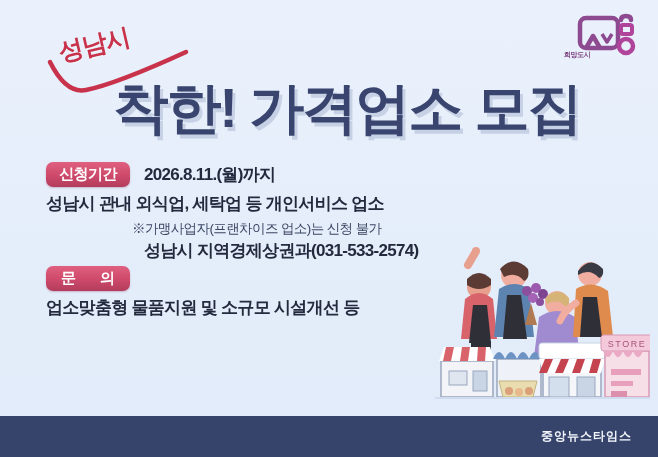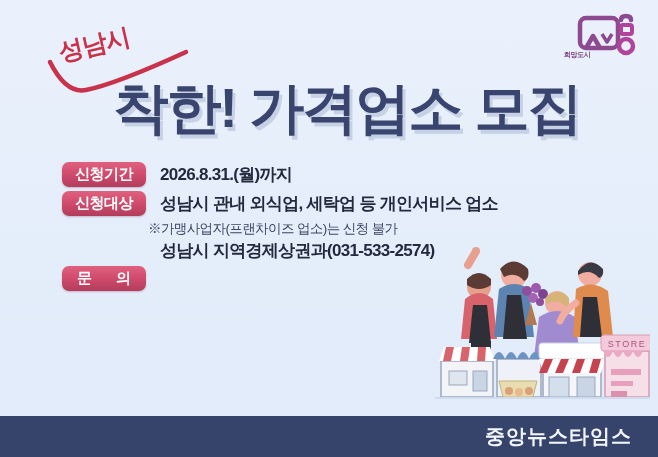--- a/index.html
+++ b/index.html
@@ -40,21 +40,21 @@
     position:absolute; left:0; top:44px; width:658px;
     text-align:center;
     font-size:55px; font-weight:bold; color:#39456f;
     letter-spacing:-2px;
     text-shadow:3px 4px 0 rgba(140,155,190,.35);
     white-space:nowrap;
     padding-left:36px;
   }
 
   
-  .info { position:absolute; left:62px; top:162px; width:470px; }
+  .info { position:absolute; left:46px; top:162px; width:470px; }
   .row { display:flex; align-items:flex-start; margin-bottom:4px; }
   .row.gap { margin-top:12px; }
   .badge {
     flex:0 0 auto;
     width:84px; height:25px;
     border-radius:7px;
     background:linear-gradient(180deg,#e0607f 0%,#cf4a6c 52%,#b23c5c 100%);
     box-shadow:0 1px 2px rgba(120,40,70,.28);
     color:#ffffff; font-weight:bold; font-size:15px;
     display:flex; align-items:center; justify-content:center;
@@ -76,21 +76,21 @@
   .illus svg { display:block; }
 
   
   .footer {
     position:absolute; left:0; bottom:0; width:658px; height:41px;
     background:#36446b;
     display:flex; align-items:center; justify-content:flex-end;
     padding-right:26px;
   }
   .footer-brand {
-    color:#f2f5fb; font-size:20px; font-weight:bold; letter-spacing:1px;
+    color:#f2f5fb; font-size:12px; font-weight:bold; letter-spacing:1px;
   }
 </style>
 </head>
 <body>
 
 <div id="poster">
 
   <div class="logo">
     <svg width="78" height="56" viewBox="0 0 78 56">
       <path d="M20 10 h26 a6 6 0 0 1 6 6 v18 a6 6 0 0 1 -6 6 h-26 a6 6 0 0 1 -6 -6 v-18 a6 6 0 0 1 6 -6 z" fill="none" stroke="#8e4a90" stroke-width="4.5"></path>
@@ -109,42 +109,42 @@
     </svg>
     <div class="script-tag">성남시</div>
     <div class="main-title">착한! 가격업소 모집</div>
   </div>
 
   <div class="info">
 
     <div>
       <div class="row">
         <div class="badge">신청기간</div>
-        <div class="val">2026.8.31.(월)까지</div>
-      </div>
-    </div>
-
-    <div>
-      <div class="row">
-        <div class="badge">신청대상</div>
+        <div class="val">2026.8.11.(월)까지</div>
+      </div>
+    </div>
+
+    <div>
+      <div class="row">
         <div class="val">성남시 관내 외식업, 세탁업 등 개인서비스 업소</div>
       </div>
       <div class="note">※가맹사업자(프랜차이즈 업소)는 신청 불가</div>
     </div>
 
 
     <div>
       <div class="row">
         <div class="badge spaced">문 의</div>
         <div class="val">성남시 지역경제상권과(031-533-2574)</div>
       </div>
     </div>
 
     <div>
       <div class="row">
+        <div class="val">업소맞춤형 물품지원 및 소규모 시설개선 등</div>
       </div>
     </div>
 
   </div>
 
   <div class="illus">
     <svg viewBox="0 0 215 175" width="215" height="175">
 
       <g>
         <path d="M33 24 L40 12" stroke="#e8a08e" stroke-width="8" stroke-linecap="round"></path>

